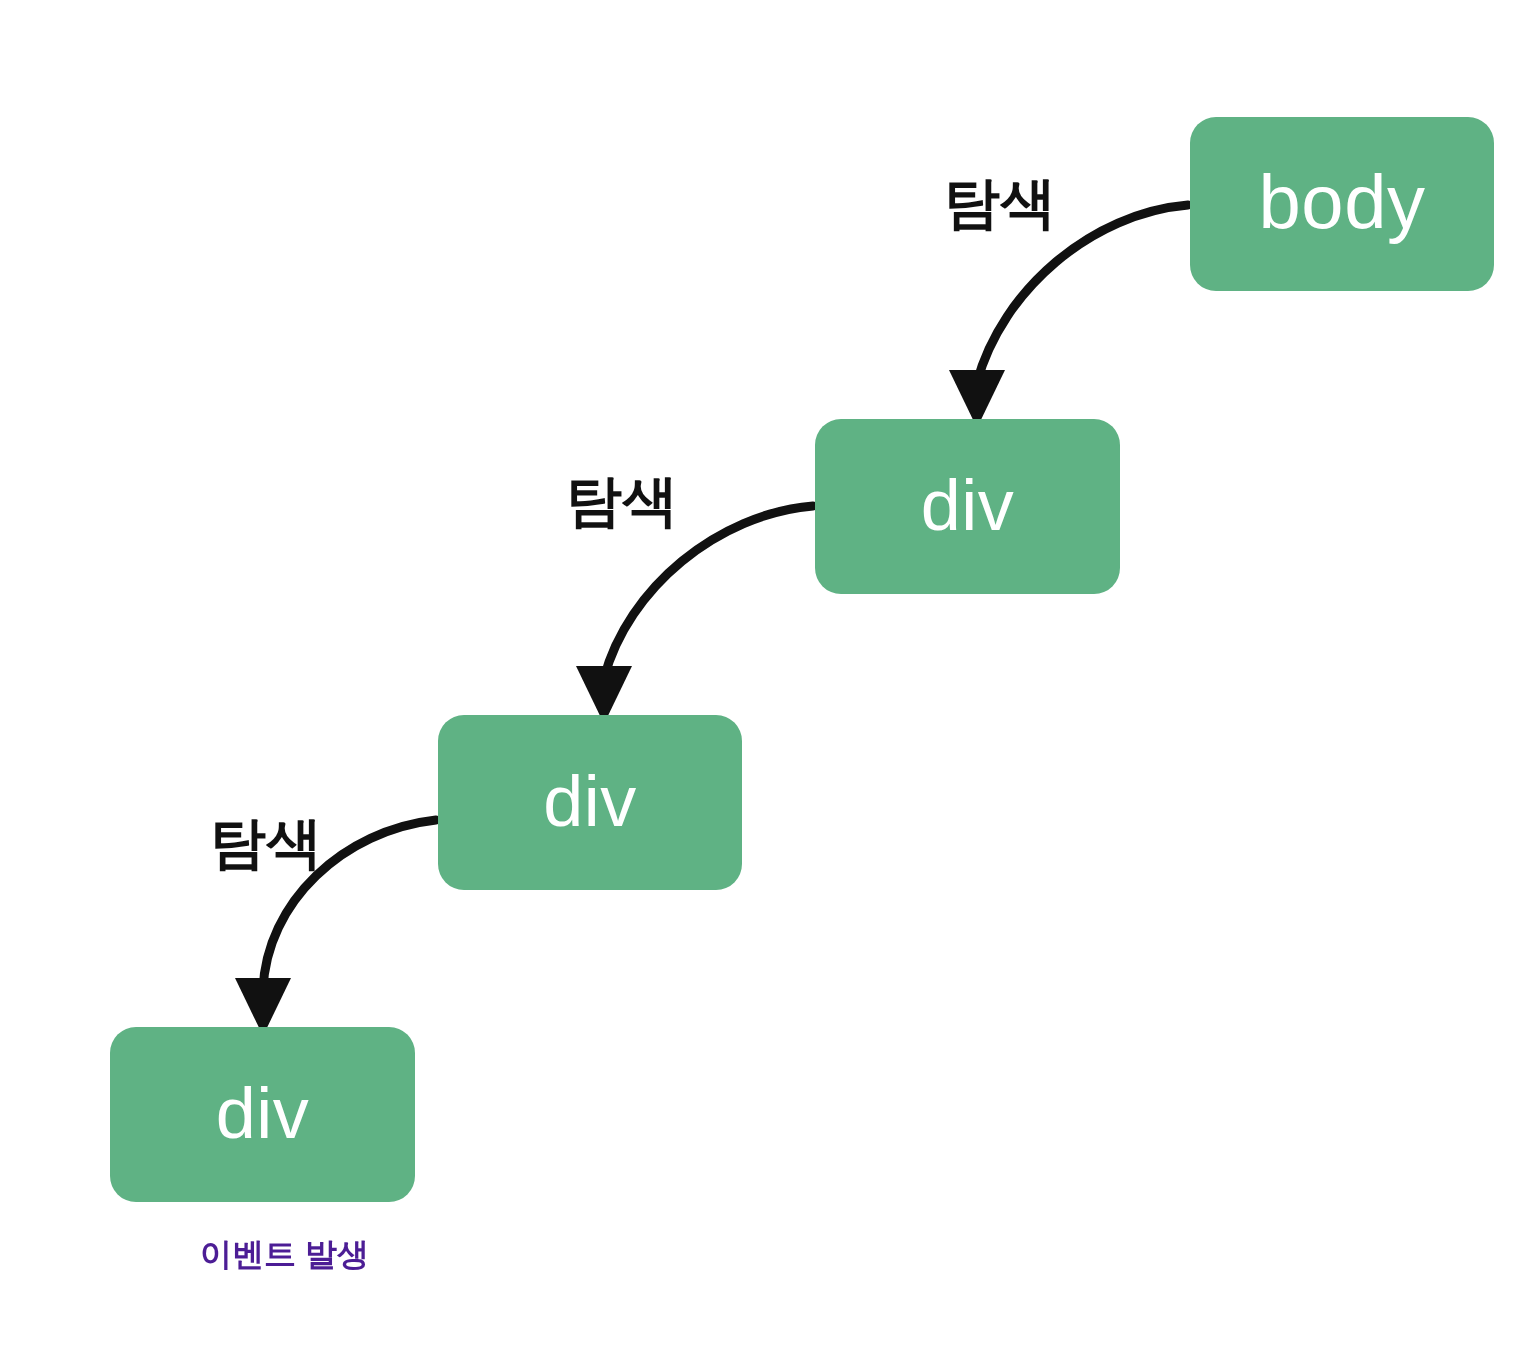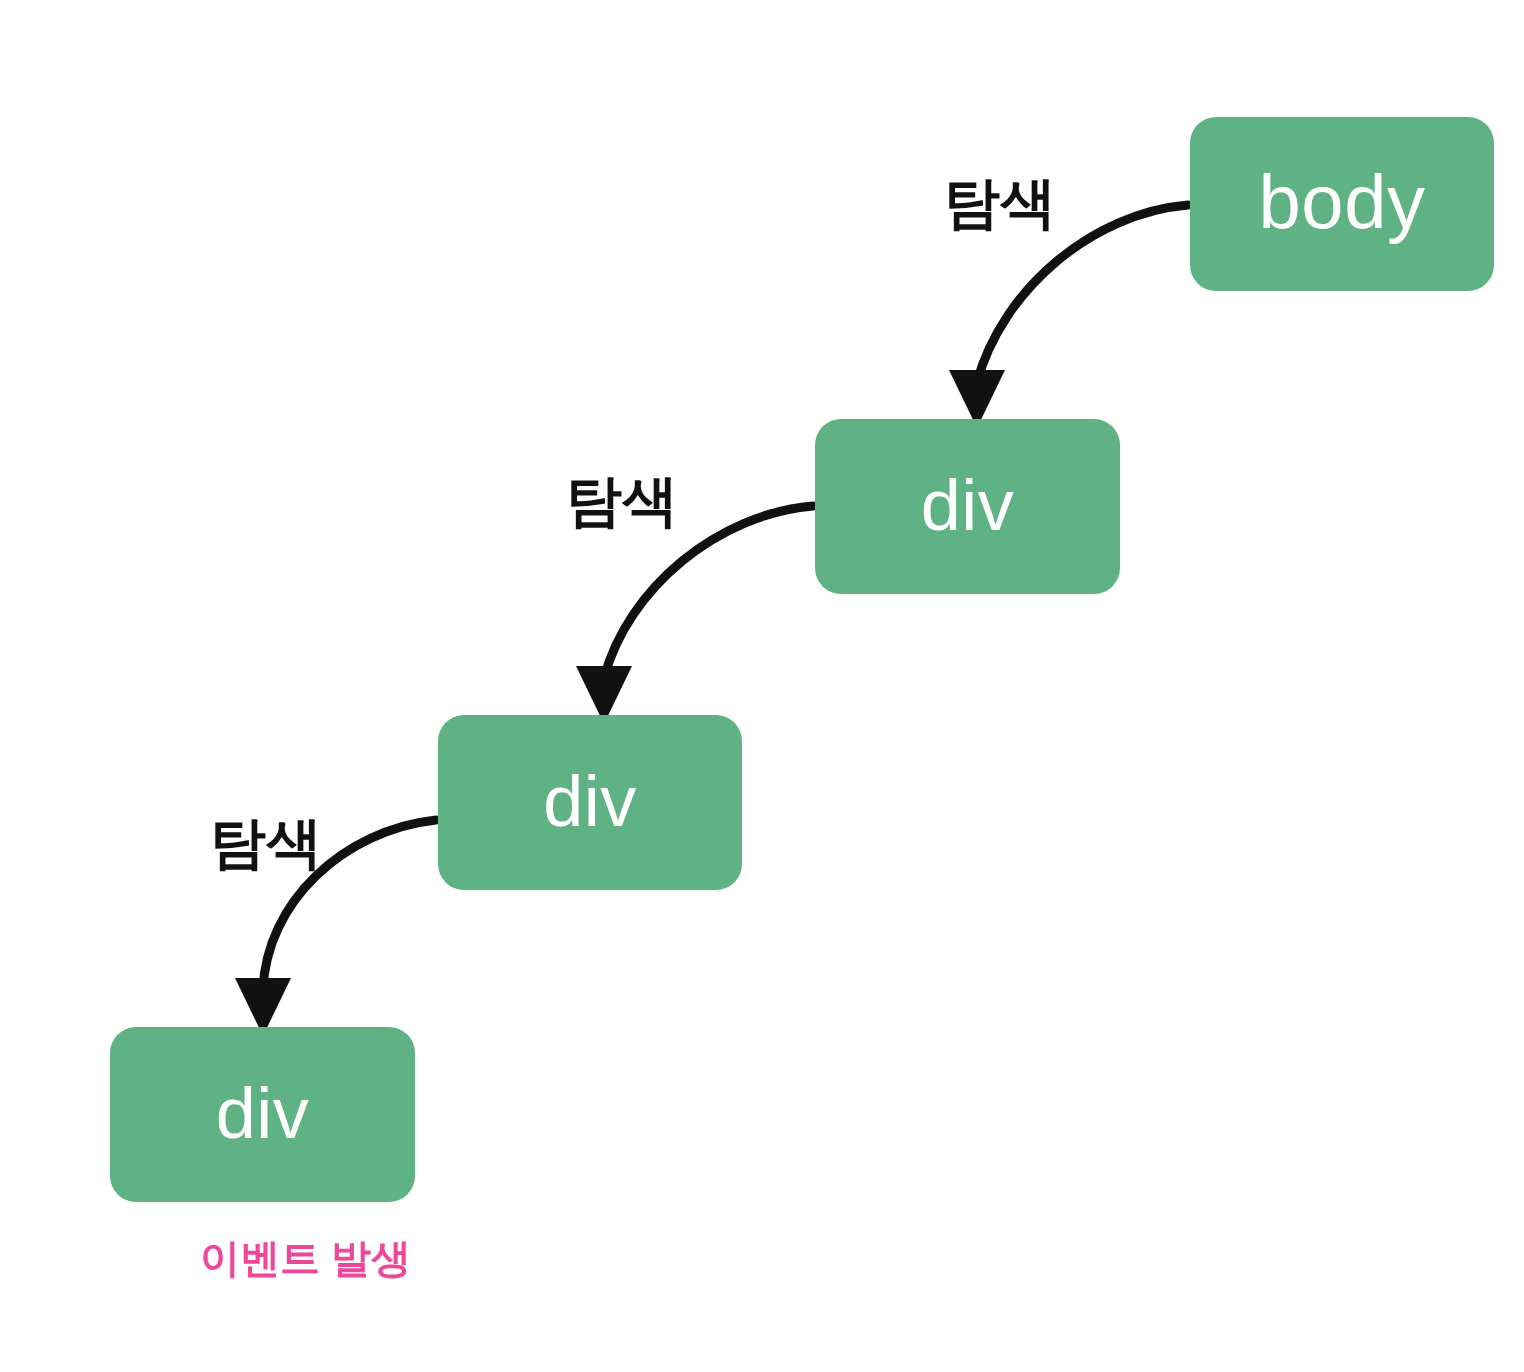--- a/index.html
+++ b/index.html
@@ -91,16 +91,16 @@
       <div class="node" style="left: 110px; top: 1027px; width: 305px; height: 175px; background: rgb(95, 178, 132); color: rgb(255, 255, 255); font-size: 72px;">
         <span class="node-label">div</span>
       </div>
     </div>
   <div id="labels-layer">
       <div class="edge-label" style="left: 944px; top: 175px; color: rgb(17, 17, 17);">탐색</div>
       <div class="edge-label" style="left: 566px; top: 473px; color: rgb(17, 17, 17);">탐색</div>
       <div class="edge-label" style="left: 210px; top: 815px; color: rgb(17, 17, 17);">탐색</div>
     </div>
   <div id="captions-layer">
-      <div class="caption" style="left: 200px; top: 1238px; font-size: 40px; color: #ec4899;">이벤트 발생</div>
+      <div class="caption" style="left: 200px; top: 1238px; font-size: 32px; color: #4c1d95;">이벤트 발생</div>
     </div>
 
 </div>
 
 </body></html>

